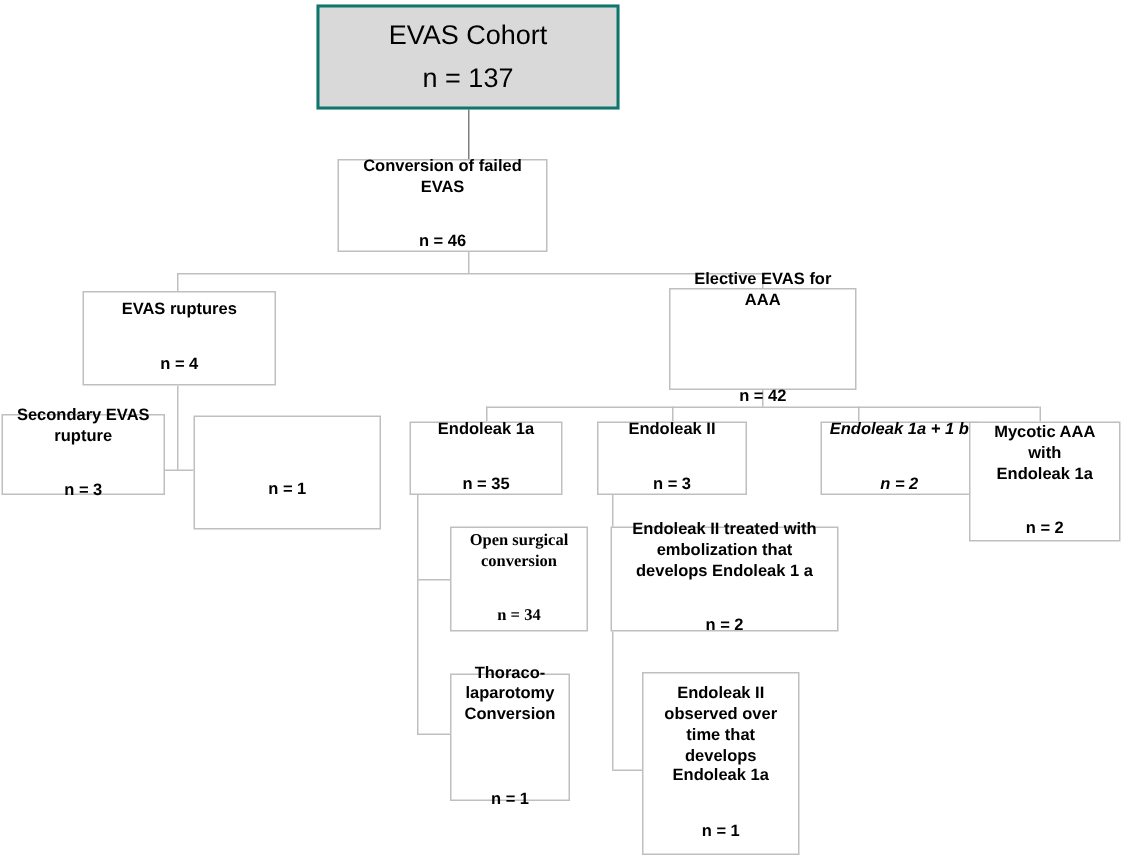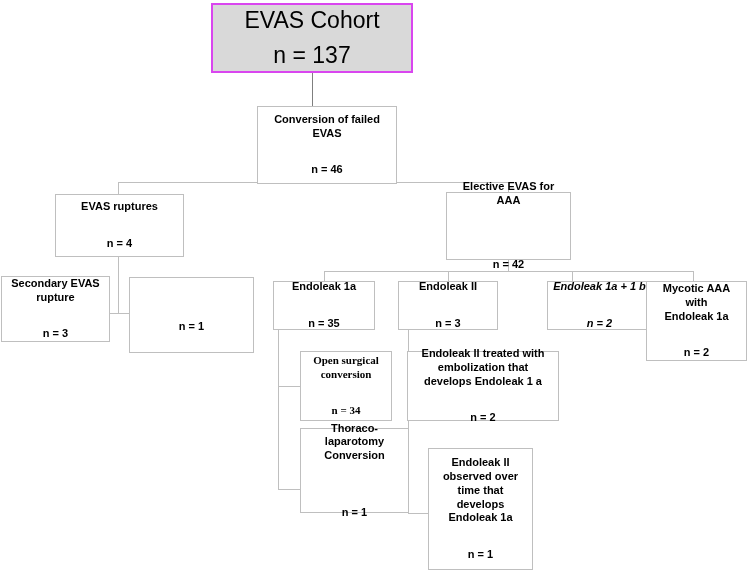--- a/index.html
+++ b/index.html
@@ -33,23 +33,23 @@
     z-index: 2;
   }
   .node .title {
     white-space: pre-line;
   }
   .node .count {
     margin-top: 23px;
   }
   .node.root {
     background: #d9d9d9;
-    border: 2px solid #d946ef;
+    border: 2px solid #0f766e;
     font-weight: normal;
-    font-size: 23px;
+    font-size: 18px;
     line-height: 1.3;
     align-items: center;
   }
   .node.root .count {
     margin-top: 5px;
   }
   .edge {
     position: absolute;
     background: #bfbfbf;
     z-index: 1;
@@ -87,38 +87,38 @@
 
   <div class="edge v" style="left:408px; top:330px; height:183px;"></div>
   <div class="edge h" style="left:408px; top:390px; width:20px;"></div>
   <div class="edge h" style="left:408px; top:513px; width:20px;"></div>
 
   <div class="node root" style="left:211px; top:3px; width:202px; height:70px;">
     <div class="title">EVAS Cohort</div>
     <div class="count">n = 137</div>
   </div>
 
-  <div class="node" style="left:257px; top:106px; width:140px; height:78px;">
+  <div class="node" style="left:225px; top:106px; width:140px; height:62px;">
     <div class="title">Conversion  of failed
 EVAS</div>
     <div class="count">n = 46</div>
   </div>
 
   <div class="node" style="left:55px; top:194px; width:129px; height:63px;justify-content:center;">
     <div class="title">EVAS ruptures</div>
     <div class="count">n = 4</div>
   </div>
 
   <div class="node" style="left:446px; top:192px; width:125px; height:68px;gap:28px;">
     <div class="title">Elective EVAS for
 AAA</div>
     <div class="count">n = 42</div>
   </div>
 
-  <div class="node" style="left:1px; top:276px; width:109px; height:66px;">
+  <div class="node" style="left:1px; top:276px; width:109px; height:54px;">
     <div class="title">Secondary EVAS
 rupture</div>
     <div class="count">n = 3</div>
   </div>
 
   <div class="node" style="left:129px; top:277px; width:125px; height:76px;">
     <div class="count">n = 1</div>
   </div>
 
   <div class="node" style="left:273px; top:281px; width:102px; height:49px;">
@@ -142,21 +142,21 @@
 Endoleak  1a</div>
     <div class="count">n = 2</div>
   </div>
 
   <div class="node" style="left:300px; top:351px; width:92px; height:70px;font-family:Liberation Serif, serif;">
     <div class="title">Open surgical
 conversion</div>
     <div class="count">n = 34</div>
   </div>
 
-  <div class="node" style="left:300px; top:428px; width:109px; height:85px;gap:20px;">
+  <div class="node" style="left:300px; top:449px; width:80px; height:85px;gap:20px;">
     <div class="title">Thoraco-
 laparotomy
 Conversion</div>
     <div class="count">n = 1</div>
   </div>
 
   <div class="node" style="left:407px; top:351px; width:152px; height:70px;">
     <div class="title">Endoleak II treated with
 embolization that
 develops Endoleak 1 a</div>

